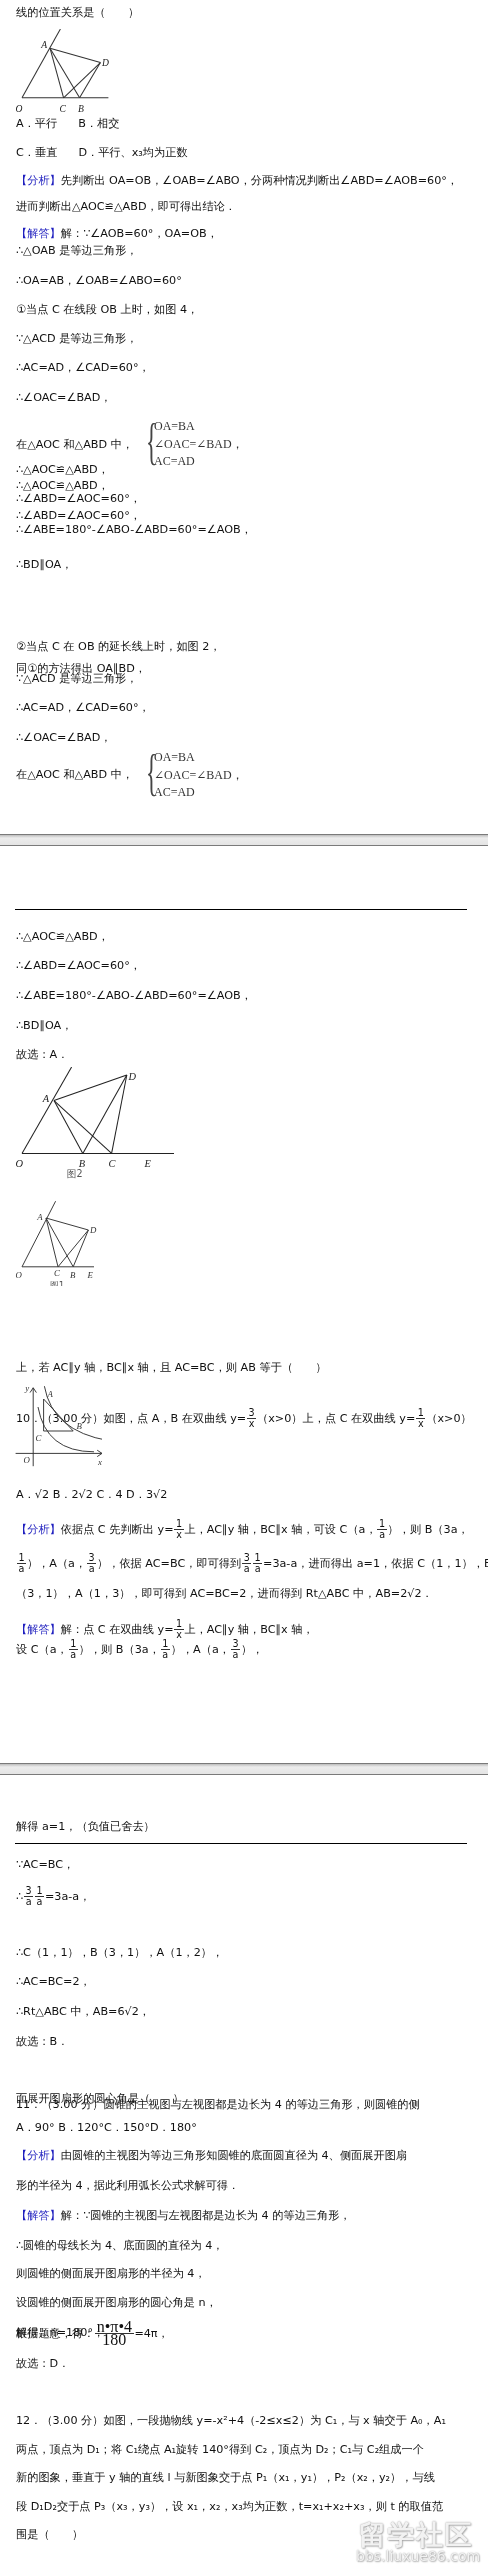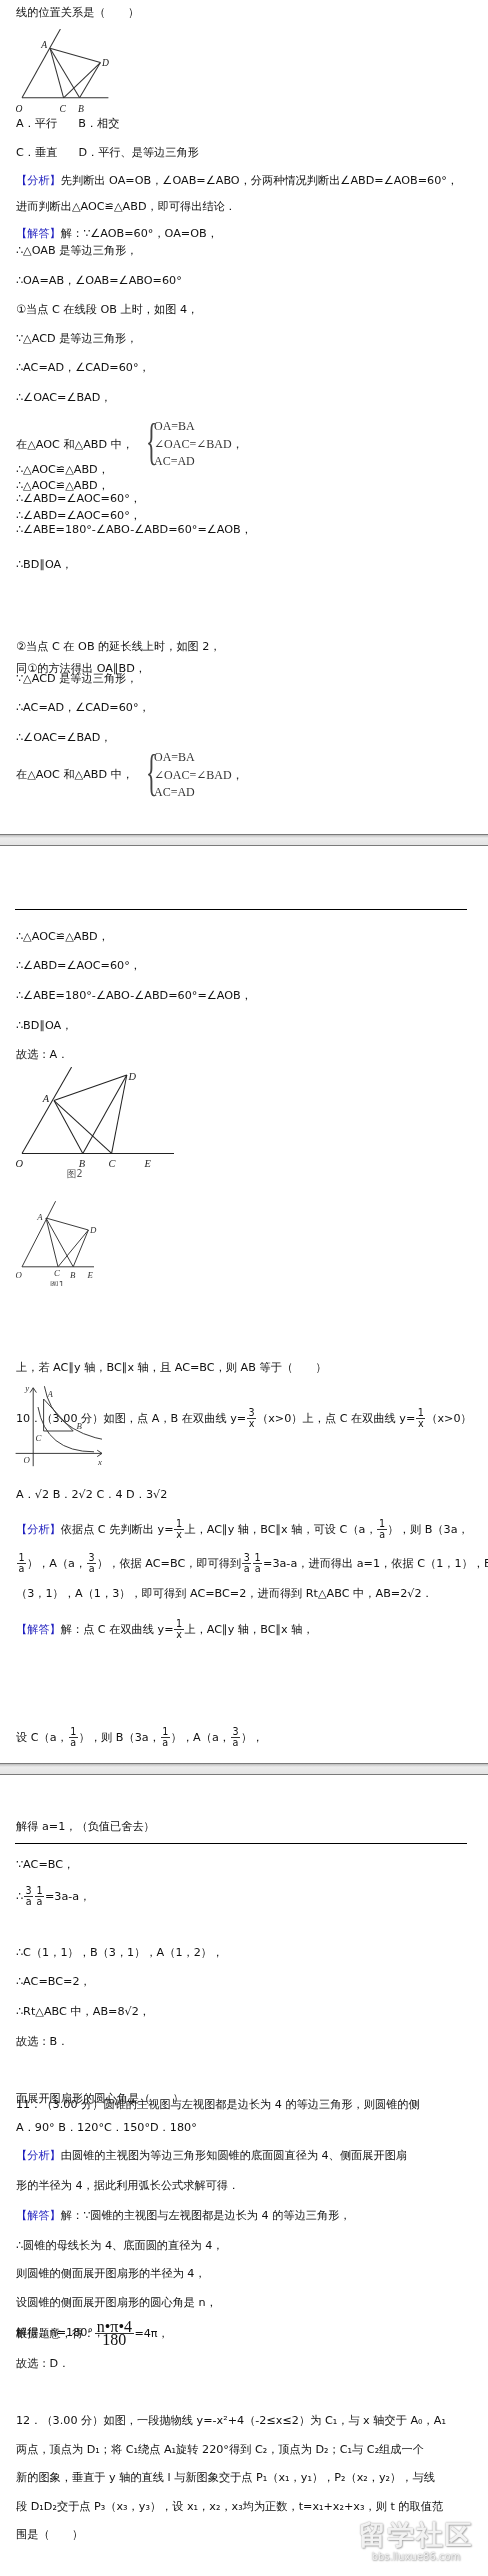--- a/index.html
+++ b/index.html
@@ -13,21 +13,21 @@
   .serif { font-family:"Liberation Serif","DejaVu Serif",serif; }
   .brace { position:absolute; font-family:"Liberation Serif",serif; color:#444; }
   .sys { position:absolute; font-family:"Liberation Serif","DejaVu Serif",serif; font-size:12px; line-height:17.6px; color:#333; }
   .band { position:absolute; left:0; width:488px; height:9.6px;
           background:linear-gradient(#bdbdbd,#ececec 30%,#e4e4e4); border-top:0.8px solid #7a7a7a; border-bottom:0.8px solid #7a7a7a; }
   .rule { position:absolute; left:15px; width:452px; height:0.8px; background:#000; }
   svg { position:absolute; }
   .wm { position:absolute; left:356px; top:2520px; width:120px; text-align:center; color:#f2f2f2;
         text-shadow:0 0 1.6px #9a9a9a, 0.8px 0.8px 1.6px #b0b0b0; }
   .wm .big { font-size:27px; font-weight:bold; letter-spacing:1.6px; line-height:30px; }
-  .wm .small { font-size:10px; line-height:13px; }
+  .wm .small { font-size:14px; line-height:13px; }
 </style>
 </head>
 <body>
 
 <div class="ln" style="top:6.4px">线的位置关系是（　　）</div>
 
 <svg style="left:14.4px;top:29px" width="104" height="88" viewBox="0 0 130 110">
   <g stroke="#333" stroke-width="1.3" fill="none">
     <line x1="10" y1="86" x2="118" y2="86"></line>
     <line x1="10" y1="86" x2="58" y2="0"></line>
@@ -43,21 +43,21 @@
     <text x="2" y="104">O</text>
     <text x="57" y="104">C</text>
     <text x="80" y="104">B</text>
   </g>
 </svg>
 
 <div class="ln" style="top:117px">
   <span>A．平行</span><span style="display:inline-block;width:21px"></span><span>B．相交</span>
 </div>
 <div class="ln" style="top:146px">
-  <span>C．垂直</span><span style="display:inline-block;width:21px"></span><span>D．平行、是等边三角形</span>
+  <span>C．垂直</span><span style="display:inline-block;width:21px"></span><span>D．平行、x₃均为正数</span>
 </div>
 <div class="ln" style="top:174px">
   <span class="tag">【分析】</span><span>先判断出 OA=OB，∠OAB=∠ABO，分两种情况判断出∠ABD=∠AOB=60°，</span>
 </div>
 <div class="ln" style="top:200px">进而判断出△AOC≌△ABD，即可得出结论．</div>
 <div class="ln" style="top:227px">
   <span class="tag">【解答】</span><span>解：∵∠AOB=60°，OA=OB，</span>
 </div>
 
 <div class="ln" style="top:244px">∴△OAB 是等边三角形，</div>
@@ -183,35 +183,35 @@
 <div class="ln" style="top:1519px">
   <span class="tag">【分析】</span><span>依据点 C 先判断出 y=</span><span class="frac"><span class="n">1</span><span class="d">x</span></span><span>上，AC∥y 轴，BC∥x 轴，可设 C（a，</span><span class="frac"><span class="n">1</span><span class="d">a</span></span><span>），则 B（3a，</span>
 </div>
 <div class="ln" style="top:1553px">
   <span class="frac"><span class="n">1</span><span class="d">a</span></span><span>），A（a，</span><span class="frac"><span class="n">3</span><span class="d">a</span></span><span>），依据 AC=BC，即可得到</span><span class="frac"><span class="n">3</span><span class="d">a</span></span><span class="frac"><span class="n">1</span><span class="d">a</span></span><span>=3a-a，进而得出 a=1，依据 C（1，1），B</span>
 </div>
 <div class="ln" style="top:1587px">（3，1），A（1，3），即可得到 AC=BC=2，进而得到 Rt△ABC 中，AB=2√2．</div>
 <div class="ln" style="top:1619px">
   <span class="tag">【解答】</span><span>解：点 C 在双曲线 y=</span><span class="frac"><span class="n">1</span><span class="d">x</span></span><span>上，AC∥y 轴，BC∥x 轴，</span>
 </div>
-<div class="ln" style="top:1727px">
+<div class="ln" style="top:1639px">
   <span>设 C（a，</span><span class="frac"><span class="n">1</span><span class="d">a</span></span><span>），则 B（3a，</span><span class="frac"><span class="n">1</span><span class="d">a</span></span><span>），A（a，</span><span class="frac"><span class="n">3</span><span class="d">a</span></span><span>），</span>
 </div>
 
 <div class="band" style="top:1763px"></div>
 <div class="rule" style="top:1843px"></div>
 
 <div class="ln" style="top:1858px">∵AC=BC，</div>
 <div class="ln" style="top:1886px">
   <span>∴</span><span class="frac"><span class="n">3</span><span class="d">a</span></span><span class="frac"><span class="n">1</span><span class="d">a</span></span><span>=3a-a，</span>
 </div>
 <div class="ln" style="top:1820px">解得 a=1，（负值已舍去）</div>
 <div class="ln" style="top:1946px">∴C（1，1），B（3，1），A（1，2），</div>
 <div class="ln" style="top:1975px">∴AC=BC=2，</div>
-<div class="ln" style="top:2005px">∴Rt△ABC 中，AB=8√2，</div>
+<div class="ln" style="top:2005px">∴Rt△ABC 中，AB=6√2，</div>
 <div class="ln" style="top:2035px">故选：B．</div>
 
 <div class="ln" style="top:2098px">11．（3.00 分）圆锥的主视图与左视图都是边长为 4 的等边三角形，则圆锥的侧</div>
 
 <div class="ln" style="top:2092px">面展开图扇形的圆心角是（　　）</div>
 <div class="ln" style="top:2121px">A．90° B．120°C．150°D．180°</div>
 <div class="ln" style="top:2149px">
   <span class="tag">【分析】</span><span>由圆锥的主视图为等边三角形知圆锥的底面圆直径为 4、侧面展开图扇</span>
 </div>
 <div class="ln" style="top:2179px">形的半径为 4，据此利用弧长公式求解可得．</div>
@@ -221,21 +221,21 @@
 <div class="ln" style="top:2239px">∴圆锥的母线长为 4、底面圆的直径为 4，</div>
 <div class="ln" style="top:2267px">则圆锥的侧面展开图扇形的半径为 4，</div>
 <div class="ln" style="top:2296px">设圆锥的侧面展开图扇形的圆心角是 n，</div>
 <div class="ln" style="top:2321px">
   <span>根据题意，得：</span><span class="frac serif" style="font-size:16px;line-height:12px"><span class="n">n•π•4</span><span class="d">180</span></span><span>=4π，</span>
 </div>
 <div class="ln" style="top:2326px">解得：n=180°，</div>
 <div class="ln" style="top:2357px">故选：D．</div>
 
 <div class="ln" style="top:2414px">12．（3.00 分）如图，一段抛物线 y=-x²+4（-2≤x≤2）为 C₁，与 x 轴交于 A₀，A₁</div>
-<div class="ln" style="top:2443px">两点，顶点为 D₁；将 C₁绕点 A₁旋转 220°得到 C₂，顶点为 D₂；C₁与 C₂组成一个</div>
+<div class="ln" style="top:2443px">两点，顶点为 D₁；将 C₁绕点 A₁旋转 140°得到 C₂，顶点为 D₂；C₁与 C₂组成一个</div>
 <div class="ln" style="top:2471px">新的图象，垂直于 y 轴的直线 l 与新图象交于点 P₁（x₁，y₁），P₂（x₂，y₂），与线</div>
 <div class="ln" style="top:2500px">段 D₁D₂交于点 P₃（x₃，y₃），设 x₁，x₂，x₃均为正数，t=x₁+x₂+x₃，则 t 的取值范</div>
 <div class="ln" style="top:2528px">围是（　　）</div>
 
 <div class="wm">
   <div class="big">留学社区</div>
   <div class="small">bbs.liuxue86.com</div>
 </div>
 
 

